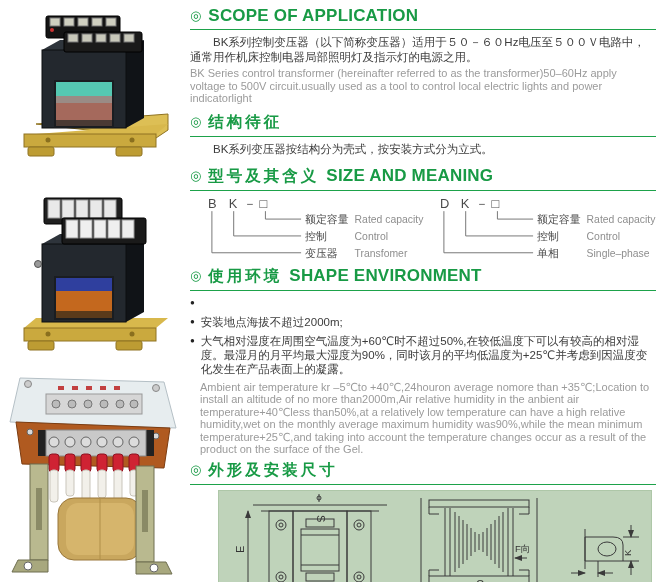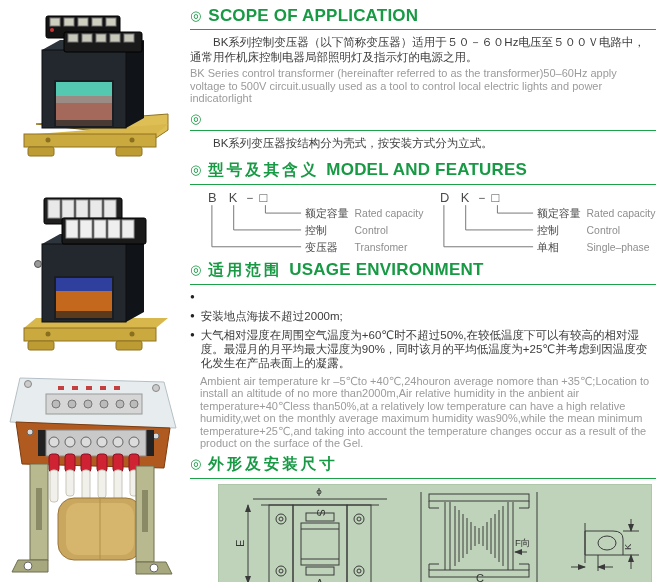--- a/index.html
+++ b/index.html
@@ -193,27 +193,28 @@
 
   <div class="sec-h" id="h1">
     <span class="mk">◎</span>
     <span class="ten">SCOPE OF APPLICATION</span>
   </div>
   <p class="zh">BK系列控制变压器（以下简称变压器）适用于５０－６０Hz电压至５００Ｖ电路中，通常用作机床控制电器局部照明灯及指示灯的电源之用。</p>
   <p class="en">BK Series control transformer (hereinafter referred to as the transformer)50–60Hz apply voltage to 500V circuit.usually used as a tool to control local electric lights and power indicatorlight</p>
 
   <div class="sec-h" id="h2">
     <span class="mk">◎</span>
+    <span class="tzh">结构待征</span>
   </div>
   <p class="zh">BK系列变压器按结构分为壳式，按安装方式分为立式。</p>
 
   <div class="sec-h" id="h3">
     <span class="mk">◎</span>
     <span class="tzh">型号及其含义</span>
-    <span class="ten">MODEL AND FEATURES</span>
+    <span class="ten">SIZE AND MEANING</span>
   </div>
   <div class="models">
     <svg width="226" height="66" viewBox="0 0 226 66">
       <g stroke="#777" stroke-width="1" fill="none">
         <path d="M12,16 L12,58 L102,58"></path>
         <path d="M34,16 L34,41 L102,41"></path>
         <path d="M66,16 L66,24 L102,24"></path>
       </g>
       <text class="mlet" x="8" y="13">B</text>
       <text class="mlet" x="29" y="13">K</text>
@@ -240,22 +241,22 @@
       <text class="men" x="156" y="28">Rated capacity</text>
       <text class="mzh" x="106" y="45">控制</text>
       <text class="men" x="156" y="45">Control</text>
       <text class="mzh" x="106" y="62">单相</text>
       <text class="men" x="156" y="62">Single–phase</text>
     </svg>
   </div>
 
   <div class="sec-h" id="h4">
     <span class="mk">◎</span>
-    <span class="tzh">适用范围</span>
-    <span class="ten">USAGE ENVIRONMENT</span>
+    <span class="tzh">使用环境</span>
+    <span class="ten">SHAPE ENVIRONMENT</span>
   </div>
   <div class="bullets">
     <div class="bullet">
       <span class="dot">●</span>
     </div>
     <div class="bullet">
       <span class="dot">●</span>
       <span>安装地点海拔不超过2000m;</span>
     </div>
     <div class="bullet">

